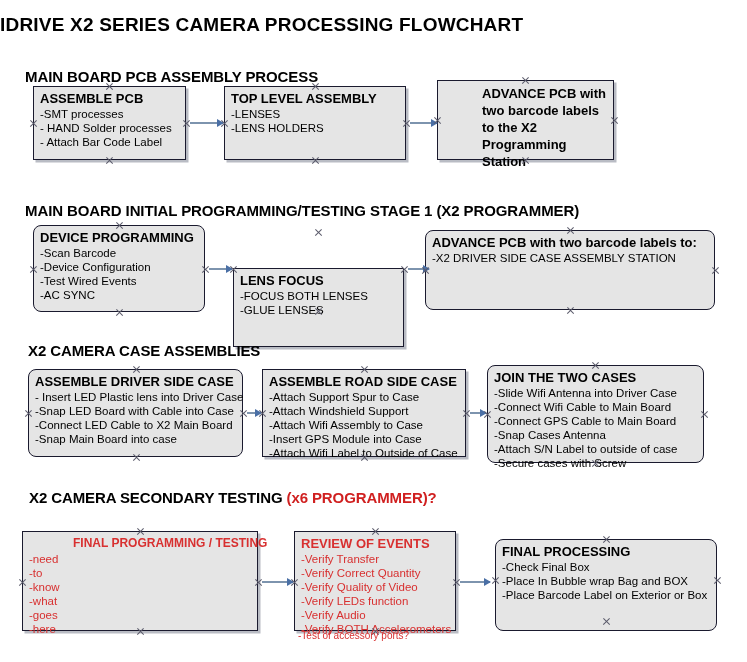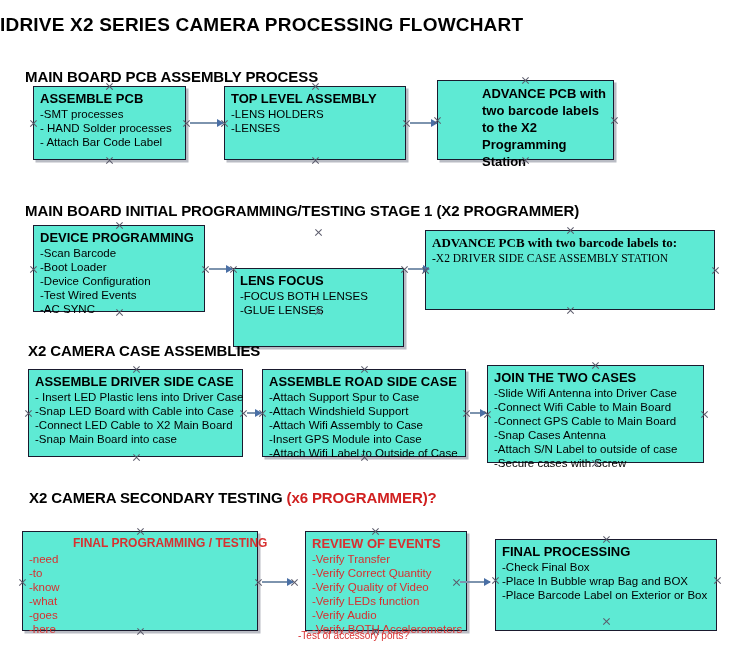--- a/index.html
+++ b/index.html
@@ -36,28 +36,29 @@
     white-space: nowrap;
     letter-spacing: -0.1px;
   }
   .section-header .accent {
     color: #d02020;
   }
   
   .pbox {
     position: absolute;
     box-sizing: border-box;
-    background: #5eead4;
+    background: #e5e5e5;
     border: 1.4px solid #1a1a2e;
     box-shadow: 2.5px 2.5px 0 0 #b9bcc4;
     padding: 4px 5px 4px 6px;
     overflow: visible;
   }
   .pbox.plain {
     box-shadow: none;
+    border-radius: 8px;
   }
   .pbox .btitle {
     font-size: 13px;
     font-weight: bold;
     color: #000000;
     line-height: 15px;
     white-space: nowrap;
     margin-bottom: 1px;
   }
   .pbox .bline {
@@ -144,22 +145,22 @@
   </div>
   <div class="cx" style="left:109px; top:86px;"></div>
   <div class="cx" style="left:109px; top:160px;"></div>
   <div class="cx" style="left:33px; top:123px;"></div>
   <div class="cx" style="left:186px; top:123px;"></div>
 
   <div class="conn" style="left:190px; top:122px; width:33px;"></div>
 
   <div class="pbox" style="left:224px; top:86px; width:182px; height:74px;">
     <div class="btitle">TOP LEVEL ASSEMBLY</div>
+    <div class="bline">-LENSES</div>
     <div class="bline">-LENS HOLDERS</div>
-    <div class="bline">-LENSES</div>
   </div>
   <div class="cx" style="left:315px; top:86px;"></div>
   <div class="cx" style="left:315px; top:160px;"></div>
   <div class="cx" style="left:224px; top:123px;"></div>
   <div class="cx" style="left:406px; top:123px;"></div>
 
   <div class="conn" style="left:410px; top:122px; width:27px;"></div>
 
   <div class="pbox wraptitle" style="left:437px; top:80px; width:177px; height:80px;padding-left:44px;">
     <div class="btitle">ADVANCE PCB with two barcode labels to the  X2 Programming Station</div>
@@ -167,21 +168,20 @@
   <div class="cx" style="left:525px; top:80px;"></div>
   <div class="cx" style="left:525px; top:160px;"></div>
   <div class="cx" style="left:437px; top:120px;"></div>
   <div class="cx" style="left:614px; top:120px;"></div>
 
   <div class="section-header" style="left:25px; top:202px;">MAIN BOARD INITIAL PROGRAMMING/TESTING STAGE 1 (X2 PROGRAMMER)</div>
 
   <div class="pbox plain" style="left:33px; top:225px; width:172px; height:87px;">
     <div class="btitle">DEVICE PROGRAMMING</div>
     <div class="bline">-Scan Barcode</div>
-    <div class="bline">-Boot Loader</div>
     <div class="bline">-Device Configuration</div>
     <div class="bline">-Test Wired Events</div>
     <div class="bline">-AC SYNC</div>
   </div>
   <div class="cx" style="left:119px; top:225px;"></div>
   <div class="cx" style="left:119px; top:312px;"></div>
   <div class="cx" style="left:33px; top:269px;"></div>
   <div class="cx" style="left:205px; top:269px;"></div>
 
   <div class="conn" style="left:209px; top:268px; width:23px;"></div>
@@ -191,21 +191,21 @@
     <div class="bline">-FOCUS BOTH LENSES</div>
     <div class="bline">-GLUE LENSES</div>
   </div>
   <div class="cx" style="left:318px; top:232px;"></div>
   <div class="cx" style="left:318px; top:311px;"></div>
   <div class="cx" style="left:233px; top:269px;"></div>
   <div class="cx" style="left:404px; top:269px;"></div>
 
   <div class="conn" style="left:408px; top:268px; width:21px;"></div>
 
-  <div class="pbox plain" style="left:425px; top:230px; width:290px; height:80px;font-family:Liberation Serif, serif;">
+  <div class="pbox plain" style="left:425px; top:230px; width:290px; height:80px;">
     <div class="btitle">ADVANCE PCB with two barcode labels to:</div>
     <div class="bline">-X2 DRIVER  SIDE  CASE  ASSEMBLY STATION</div>
   </div>
   <div class="cx" style="left:570px; top:230px;"></div>
   <div class="cx" style="left:570px; top:310px;"></div>
   <div class="cx" style="left:425px; top:270px;"></div>
   <div class="cx" style="left:715px; top:270px;"></div>
 
   <div class="section-header" style="left:28px; top:342px;">X2 CAMERA CASE ASSEMBLIES</div>
 
@@ -265,21 +265,21 @@
     <div class="bline">-goes</div>
     <div class="bline">-here</div>
   </div>
   <div class="cx" style="left:140px; top:531px;"></div>
   <div class="cx" style="left:140px; top:631px;"></div>
   <div class="cx" style="left:22px; top:582px;"></div>
   <div class="cx" style="left:258px; top:582px;"></div>
 
   <div class="conn" style="left:262px; top:581px; width:31px;"></div>
 
-  <div class="pbox red" style="left:294px; top:531px; width:162px; height:100px;margin-left:11px;">
+  <div class="pbox red" style="left:294px; top:531px; width:162px; height:100px;">
     <div class="btitle">REVIEW OF EVENTS</div>
     <div class="bline">-Verify Transfer</div>
     <div class="bline">-Verify Correct Quantity</div>
     <div class="bline">-Verify Quality of Video</div>
     <div class="bline">-Verify LEDs function</div>
     <div class="bline">-Verify Audio</div>
     <div class="bline">-Verify BOTH Accelerometers</div>
   </div>
   <div class="overflow-line" style="left:298px; top:629px;">-Test of accessory ports?</div>
   <div class="cx" style="left:375px; top:531px;"></div>

